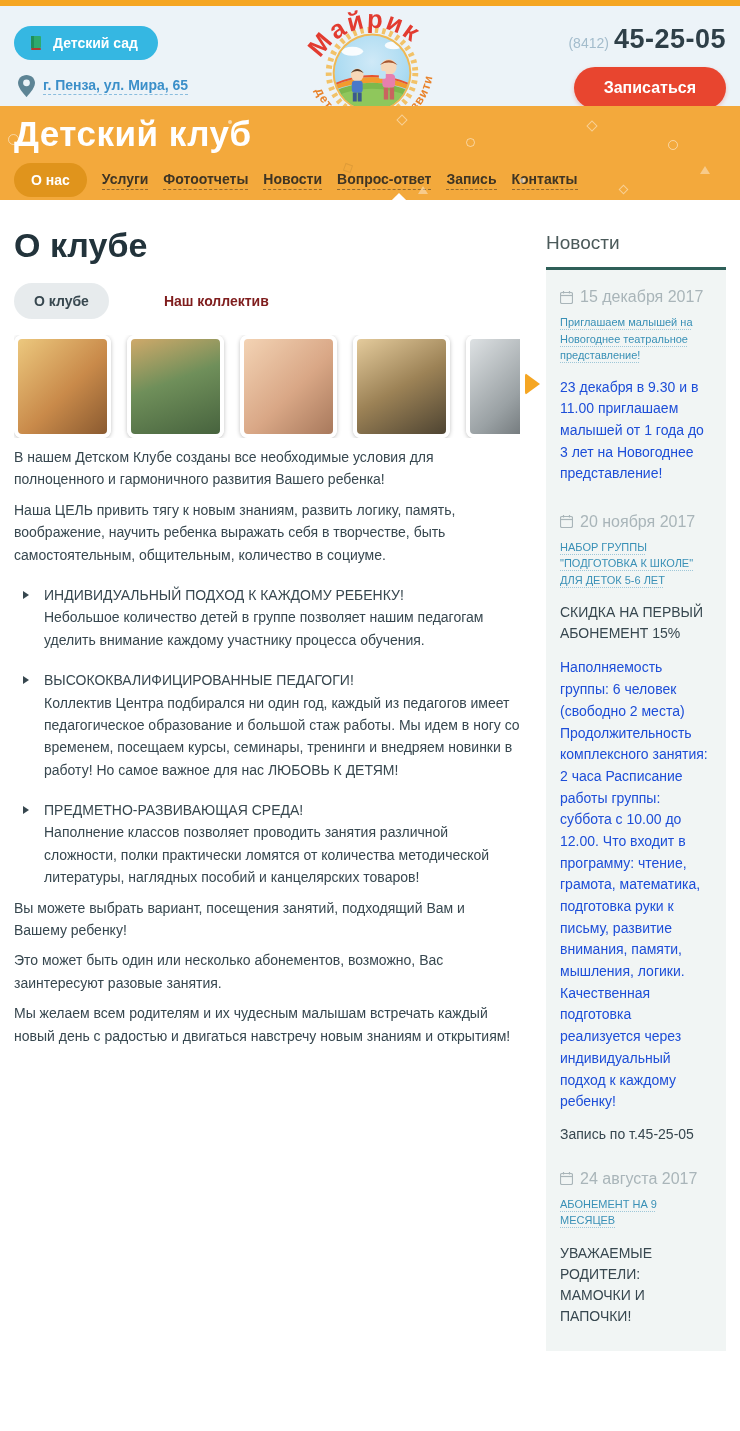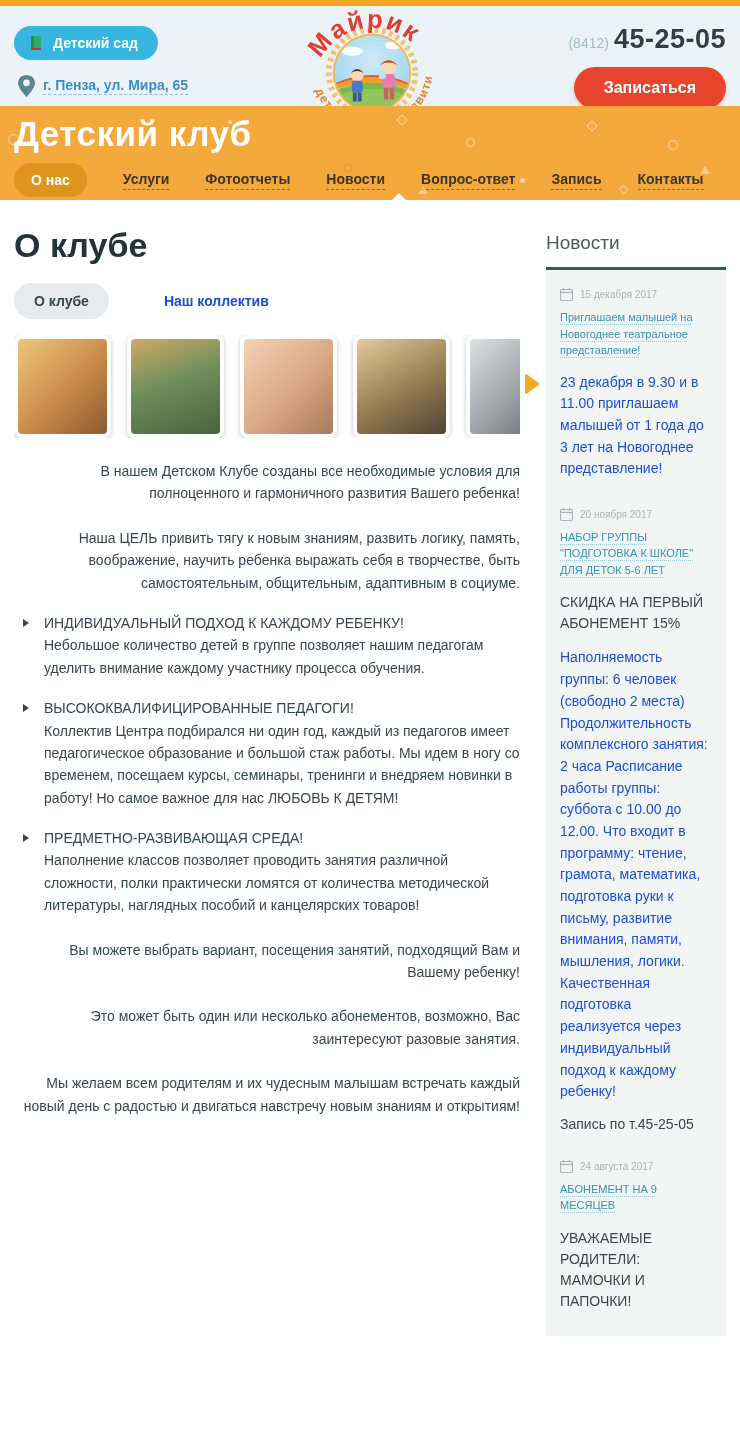--- a/index.html
+++ b/index.html
@@ -29,71 +29,71 @@
   .phone-num { color:#2e3f48; font-size:27px; font-weight:700; letter-spacing:.5px; }
   .signup-btn { margin-top:12px; background:#e8452f; color:#fff; border:none; border-radius:24px;
                 padding:12px 30px; font-size:16px; font-weight:700; font-family:inherit; cursor:pointer;
                 box-shadow:0 2px 4px rgba(232,69,47,.3); }
   .ask-link { display:inline-block; margin-top:11px; color:#8b5cf6; font-size:13px; text-decoration:none;
               border-bottom:1px dotted rgba(59,143,201,.6); padding-bottom:1px; }
 
   
   .hero { height:94px; background:#f3a93c; position:relative; overflow:visible; padding:0 14px; }
   .hero-title { color:#fff; font-size:35px; font-weight:700; padding-top:8px; letter-spacing:.5px; }
-  .hero-nav { display:flex; align-items:center; gap:36px; margin-top:9px; }
+  .hero-nav { display:flex; align-items:center; gap:15px; margin-top:9px; }
   .nav-item { color:#3f3524; font-size:14px; font-weight:700; text-decoration:none;
               border-bottom:1px dashed rgba(63,53,36,.55); padding-bottom:2px; }
   .nav-item.active { background:#e0941c; color:#fff; border:none; border-radius:17px; padding:9px 17px; }
   .hero-notch { position:absolute; bottom:-5px; left:394px; width:10px; height:10px; background:#fff;
                 transform:rotate(45deg); }
   .cf { position:absolute; }
   .cf-circle { border:1.5px solid rgba(255,255,255,.5); border-radius:50%; }
   .cf-diamond { border:1.5px solid rgba(255,255,255,.45); transform:rotate(45deg); }
   .cf-sq { border:1.5px solid rgba(0,0,0,.08); transform:rotate(20deg); }
   .cf-dot { background:rgba(255,255,255,.55); border-radius:50%; }
   .cf-tri { width:0; height:0; border-left:5px solid transparent; border-right:5px solid transparent;
             border-bottom:8px solid rgba(255,255,255,.4); }
 
   
   .main { display:flex; padding:26px 14px 0; gap:26px; min-height:1135px; align-items:flex-start; }
   .content { width:506px; position:relative; }
   .page-title { color:#22333b; font-size:34px; font-weight:700; }
   .tabs { display:flex; align-items:center; gap:26px; margin-top:18px; }
   .tab { font-size:14px; font-weight:700; text-decoration:none; cursor:pointer; }
   .tab.active { background:#e7ebed; color:#37474f; border-radius:18px; padding:10px 20px; }
-  .tab.link { color:#1d4ed8;padding-left:29px; }
+  .tab.link { color:#7f1d1d;padding-left:29px; }
 
   .carousel-wrap { position:relative; margin-top:16px; }
   .carousel-track { width:506px; overflow:hidden; display:flex; gap:16px; }
   .photo { flex:0 0 97px; height:103px; border:4px solid #fff; border-radius:8px;
            box-shadow:0 1px 4px rgba(0,0,0,.25); cursor:pointer; }
   .ph1 { background:linear-gradient(135deg,#ecc87e 0%,#c98a4a 55%,#8a5a30 100%); }
   .ph2 { background:linear-gradient(160deg,#cfa96a 0%,#6f8f5a 45%,#47633e 100%); }
   .ph3 { background:linear-gradient(135deg,#f3d3b4 0%,#d9a786 55%,#a8795c 100%); }
   .ph4 { background:linear-gradient(150deg,#e4cb9c 0%,#9c8256 50%,#4e4432 100%); }
   .ph5 { background:linear-gradient(135deg,#dde1e3 0%,#9aa1a4 55%,#565c5f 100%); }
   .carousel-arrow { position:absolute; right:-20px; top:38px; width:0; height:0; cursor:pointer;
                     border-top:11px solid transparent; border-bottom:11px solid transparent;
                     border-left:15px solid #f5a623; border-radius:3px; }
 
-  .body-text p { font-size:14px; line-height:1.6; margin-top:22px; color:#37474f;text-align:right; }
+  .body-text p { font-size:14px; line-height:1.6; margin-top:8px; color:#37474f; }
   .reasons { margin-top:8px; list-style:none; }
   .reasons li { position:relative; padding-left:30px; margin-top:18px; font-size:14px; line-height:1.6; }
   .reasons li::before { content:""; position:absolute; left:9px; top:7px; width:0; height:0;
                         border-top:4px solid transparent; border-bottom:4px solid transparent;
                         border-left:6px solid #37474f; }
 
   
   .sidebar { width:180px; padding-top:6px; }
   .sb-title { color:#4b5a5a; font-size:19px; font-weight:400; }
   .sb-bar { height:3px; background:#2e5f58; margin-top:13px; }
   .sb-box { background:#f1f5f4; padding:18px 14px 24px; }
   .news-item { margin-bottom:28px; }
   .news-item:last-child { margin-bottom:0; }
-  .news-date { display:flex; align-items:center; gap:7px; color:#a9b5b9; font-size:10px; }
+  .news-date { display:flex; align-items:center; gap:7px; color:#a9b5b9; font-size:16px; }
   .news-link { display:inline-block; margin-top:8px; color:#3990b6; font-size:11px; line-height:1.5;
                text-decoration:underline dotted; text-decoration-color:rgba(57,144,182,.45);
                text-underline-offset:3px; }
   .news-sub { margin-top:14px; font-size:14px; line-height:1.5; color:#37474f; }
   .news-text { margin-top:13px; font-size:14px; line-height:1.55; color:#1d4ed8; }
   .news-note { margin-top:13px; font-size:14px; color:#37474f; }
   .news-sub:empty, .news-text:empty, .news-note:empty { display:none; }
 </style>
 </head>
 <body>
@@ -228,21 +228,21 @@
           <div class="photo ph2"></div>
           <div class="photo ph3"></div>
           <div class="photo ph4"></div>
           <div class="photo ph5"></div>
         </div>
         <div class="carousel-arrow"></div>
       </div>
 
       <div class="body-text">
         <p>В нашем Детском Клубе созданы все необходимые условия для полноценного и гармоничного развития Вашего ребенка!</p>
-        <p>Наша ЦЕЛЬ привить тягу к новым знаниям, развить логику, память, воображение, научить ребенка выражать себя в творчестве, быть самостоятельным, общительным, адаптивным в социуме.</p>
+        <p>Наша ЦЕЛЬ привить тягу к новым знаниям, развить логику, память, воображение, научить ребенка выражать себя в творчестве, быть самостоятельным, общительным, количество в социуме.</p>
 
         <ul class="reasons">
           <li>
             <span>ИНДИВИДУАЛЬНЫЙ ПОДХОД К КАЖДОМУ РЕБЕНКУ!</span><br>
             <span>Небольшое количество детей в группе позволяет нашим педагогам уделить внимание каждому участнику процесса обучения.</span>
           </li>
           <li>
             <span>ВЫСОКОКВАЛИФИЦИРОВАННЫЕ ПЕДАГОГИ!</span><br>
             <span>Коллектив Центра подбирался ни один год, каждый из педагогов имеет педагогическое образование и большой стаж работы. Мы идем в ногу со временем, посещаем курсы, семинары, тренинги и внедряем новинки в работу! Но самое важное для нас ЛЮБОВЬ К ДЕТЯМ!</span>
           </li>

